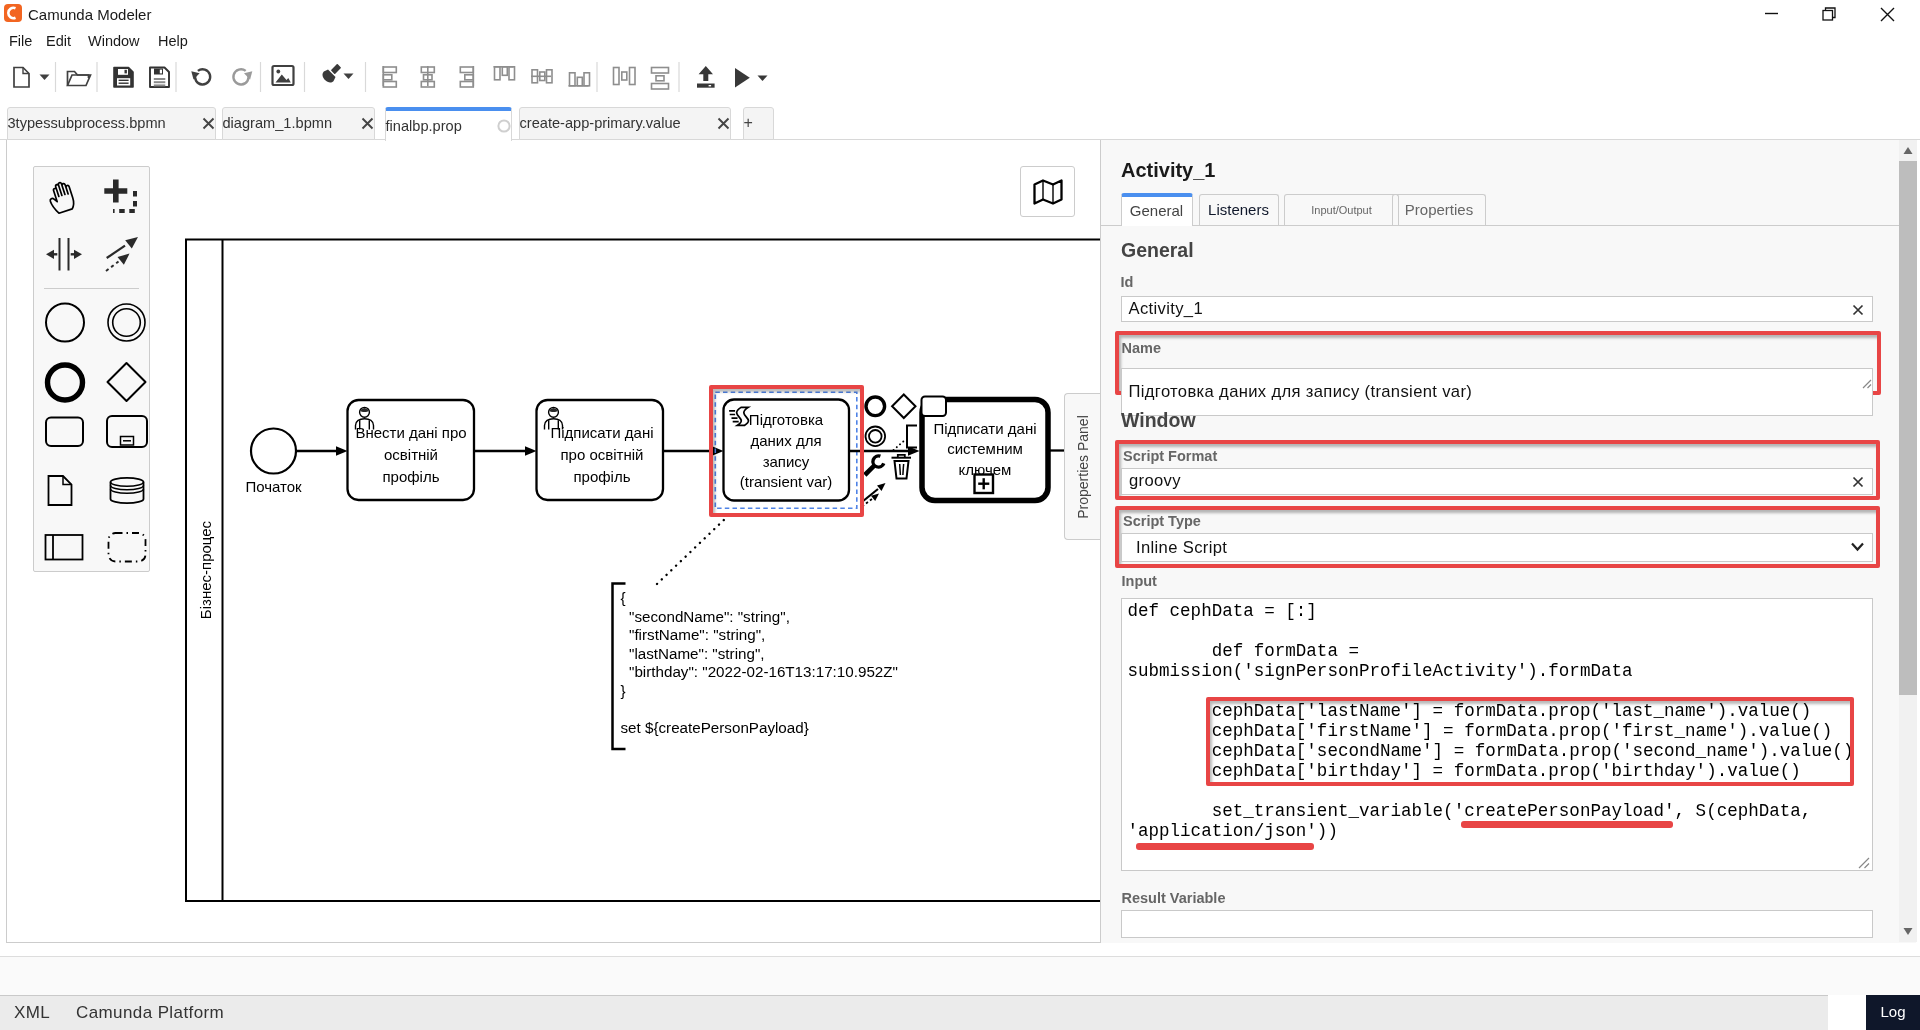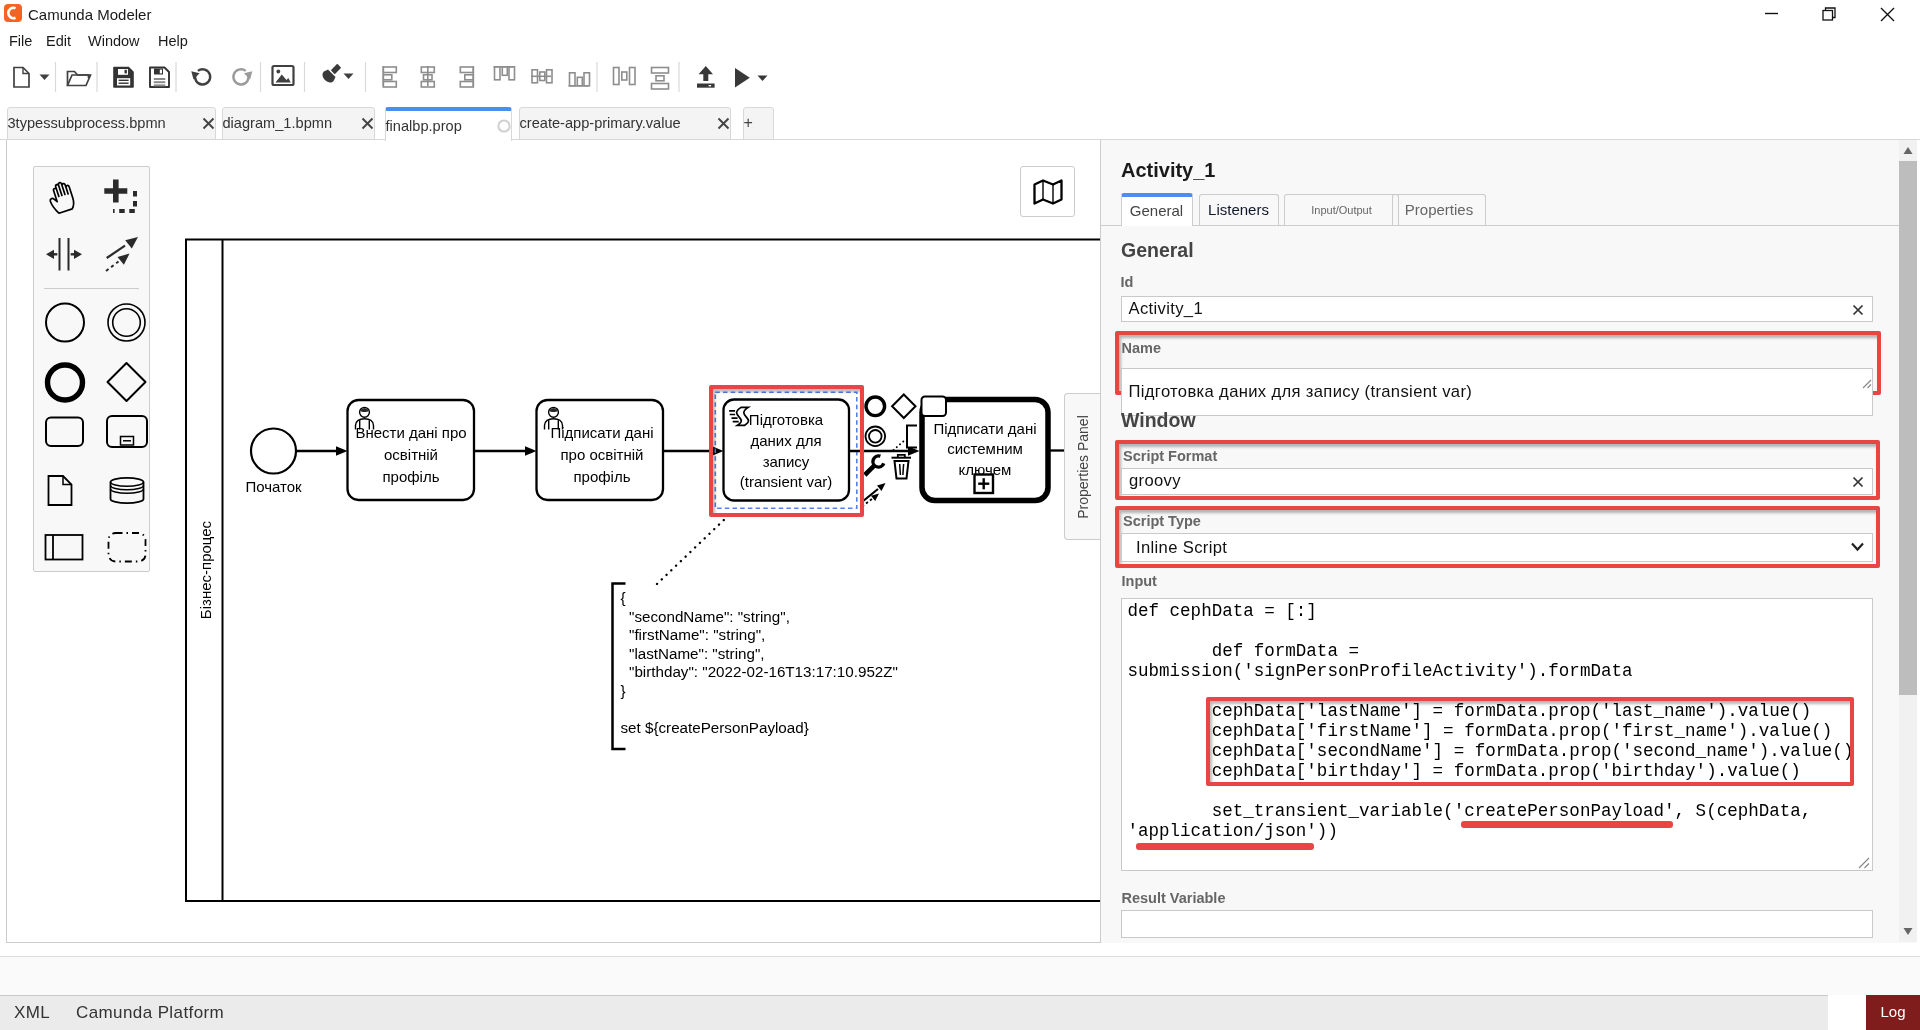--- a/index.html
+++ b/index.html
@@ -412,13 +412,13 @@
 <svg class="abs" style="left:1903px;top:927px" width="10" height="9" viewBox="0 0 10 9">
     <path d="M5 8 L9.5 1 H0.5 Z" fill="#666"></path>
   </svg>
 
 <div class="abs" style="left:0;top:956px;width:1920px;height:1px;background:#ddd"></div>
 <div class="abs" style="left:0;top:957px;width:1920px;height:38px;background:#fafafa"></div>
 <div class="abs" style="left:0;top:995px;width:1828px;height:35px;background:#ebebeb;border-top:1px solid #c9c9c9;font-size:17px;letter-spacing:0.4px;color:#333">
   <span class="abs" style="left:14px;top:7px">XML</span>
   <span class="abs" style="left:76px;top:7px">Camunda Platform</span>
 </div>
-<div class="abs" style="left:1866px;top:995px;width:54px;height:35px;background:#7f1d1d;color:#fff;font-size:15px;text-align:center;line-height:34px">Log</div>
+<div class="abs" style="left:1866px;top:995px;width:54px;height:35px;background:#0f172a;color:#fff;font-size:15px;text-align:center;line-height:34px">Log</div>
 
 </body></html>

